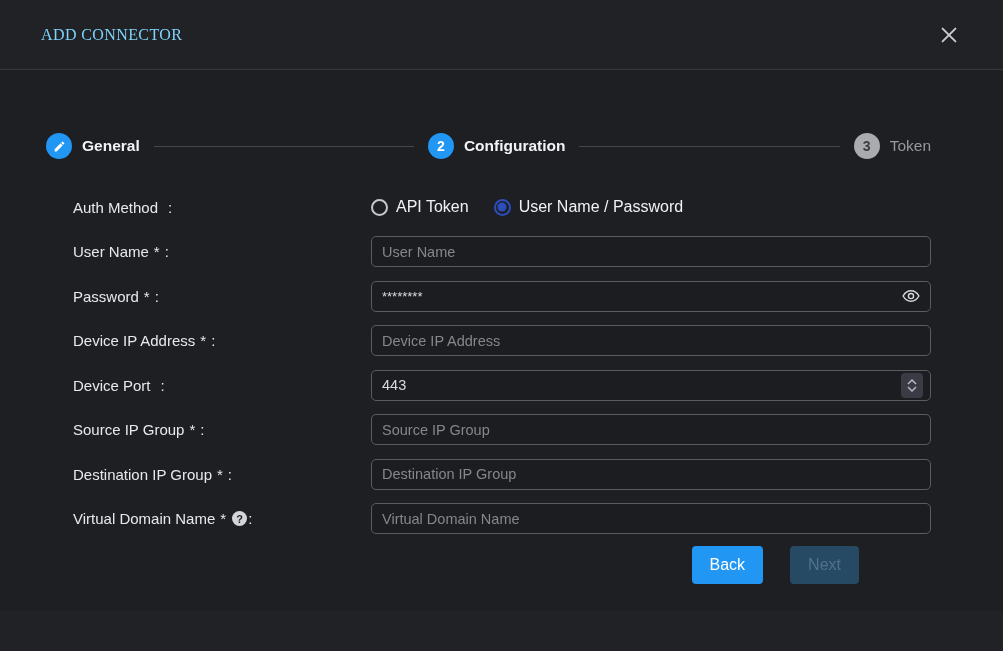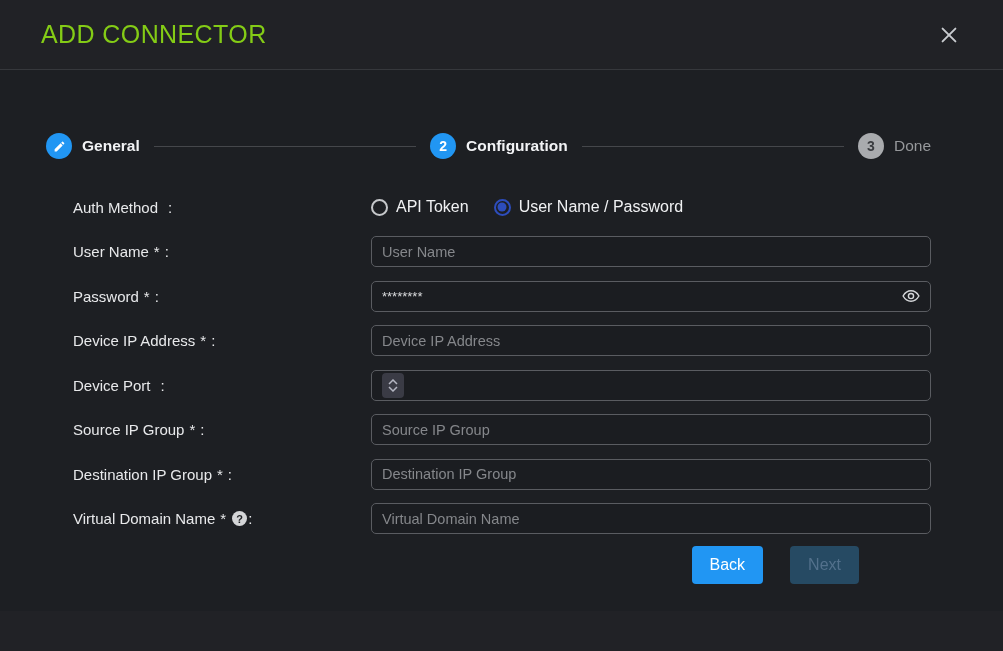--- a/index.html
+++ b/index.html
@@ -9,21 +9,21 @@
     font-family:"Liberation Sans","DejaVu Sans",sans-serif;
     background:var(--page-bg,#212226);
   }
   
   .dlg-header {
     height:70px; background:var(--page-bg,#212226);
     border-bottom:1px solid #36383c;
     display:flex; align-items:center; justify-content:space-between;
     padding:0 41px;
   }
-  .dlg-title { color:#84cc16; font-size:25px; font-weight:500; letter-spacing:.4px; }
+  .dlg-title { color:#7dd3fc; font-size:16px; font-weight:500; letter-spacing:.4px;font-family:Liberation Serif, serif; }
   .close-btn { width:26px; height:26px; display:flex; align-items:center; justify-content:center; cursor:pointer; }
   
   .dlg-body { height:541px; background:var(--body-bg,#1d1f23); }
   
   .stepper { display:flex; align-items:center; padding:63px 72px 0 46px; }
   .step { display:flex; align-items:center; flex:0 0 auto; }
   .step-circle {
     width:26px; height:26px; border-radius:50%;
     display:flex; align-items:center; justify-content:center;
     font-size:14px; font-weight:700;
@@ -109,21 +109,21 @@
         <div class="step-label">General</div>
       </div>
       <div class="step-line"></div>
       <div class="step active">
         <div class="step-circle">2</div>
         <div class="step-label">Configuration</div>
       </div>
       <div class="step-line"></div>
       <div class="step pending">
         <div class="step-circle">3</div>
-        <div class="step-label">Done</div>
+        <div class="step-label">Token</div>
       </div>
     </div>
 
     <div class="form">
 
       <div class="row">
         <div class="label-cell">
           <span>Auth Method</span>
             <span class="colon wide">:</span>
         </div>
@@ -184,20 +184,21 @@
         </div>
       </div>
 
       <div class="row">
         <div class="label-cell">
           <span>Device Port</span>
             <span class="colon wide">:</span>
         </div>
         <div class="control-cell">
           <div class="input-wrap">
+            <input type="text" value="443" style="">
             <span class="spin-box">
               <svg width="10" height="6" viewBox="0 0 10 6" fill="none" stroke="#b4b6c2" stroke-width="1.5">
                   <path d="M1 5l4-4 4 4"></path>
                 </svg>
               <svg width="10" height="6" viewBox="0 0 10 6" fill="none" stroke="#b4b6c2" stroke-width="1.5">
                   <path d="M1 1l4 4 4-4"></path>
                 </svg>
             </span>
           </div>
         </div>

